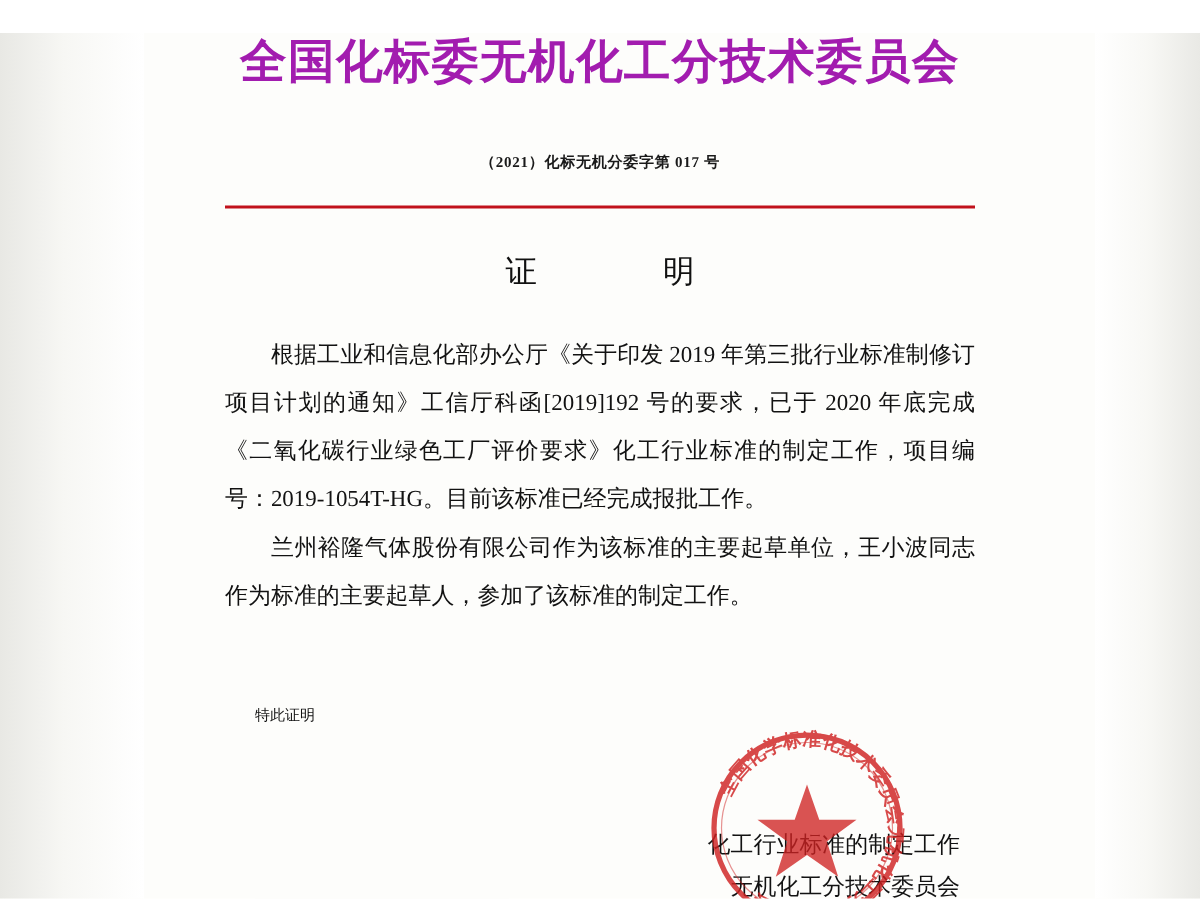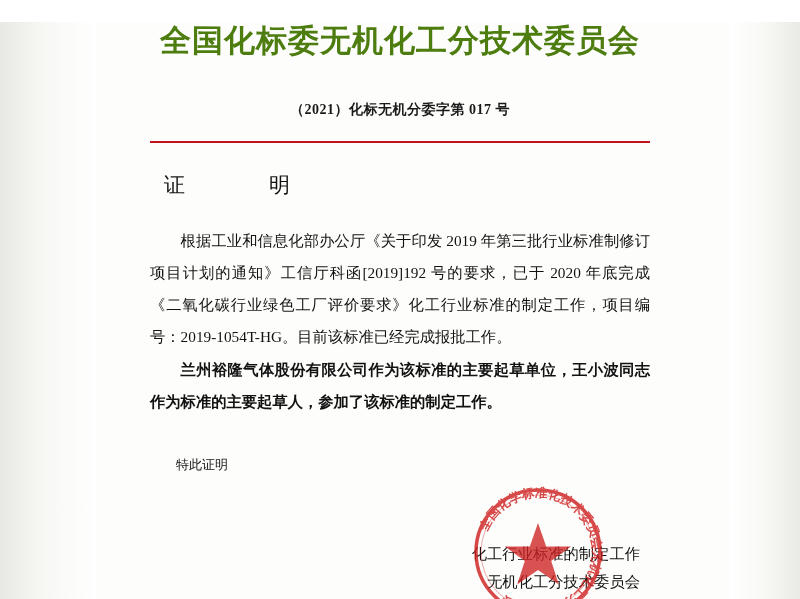--- a/index.html
+++ b/index.html
@@ -37,44 +37,44 @@
     background: linear-gradient(to left, #e9e9e5 0%, #f8f8f5 50%, #ffffff 100%);
     pointer-events: none;
   }
   .content {
     position: relative;
     z-index: 2;
     padding: 0 150px 0 150px;
   }
   .doc-title {
     text-align: center;
-    color: #4d7c0f;
+    color: #a21caf;
     font-weight: bold;
     font-size: 31px;
     letter-spacing: 1px;
     margin-top: 22px;
     line-height: 1.2;
     font-family: "Liberation Serif", "DejaVu Serif", serif;
   }
   .doc-number {
     text-align: center;
-    font-size: 14px;
+    font-size: 10px;
     font-weight: bold;
     color: #1a1a1a;
     margin-top: 42px;
     letter-spacing: 0.5px;
   }
   .red-rule {
     height: 2px;
     background: #c1121c;
     margin: 22px 0 0 0;
     width: 100%;
   }
   .cert-heading {
-    text-align: left;
+    text-align: center;
     font-size: 21px;
     color: #111;
     margin-top: 28px;
     letter-spacing: 14px;
     text-indent: 14px;
     font-weight: normal;
   }
   .body-text {
     margin-top: 26px;
     font-size: 15.3px;
@@ -82,25 +82,24 @@
     color: #121212;
     text-align: justify;
     text-justify: inter-ideograph;
   }
   .body-text p {
     margin: 0;
     text-indent: 2em;
   }
   .body-text p + p {
     margin-top: 2px;
-    font-weight: bold;
   }
   .closing {
-    margin-top: 34px;
-    font-size: 13px;
+    margin-top: 54px;
+    font-size: 10px;
     color: #121212;
     text-indent: 2em;
     line-height: 2;
   }
   .sign-block {
     margin-top: 62px;
     text-align: right;
     padding-right: 10px;
     font-size: 15.3px;
     line-height: 1.85;

